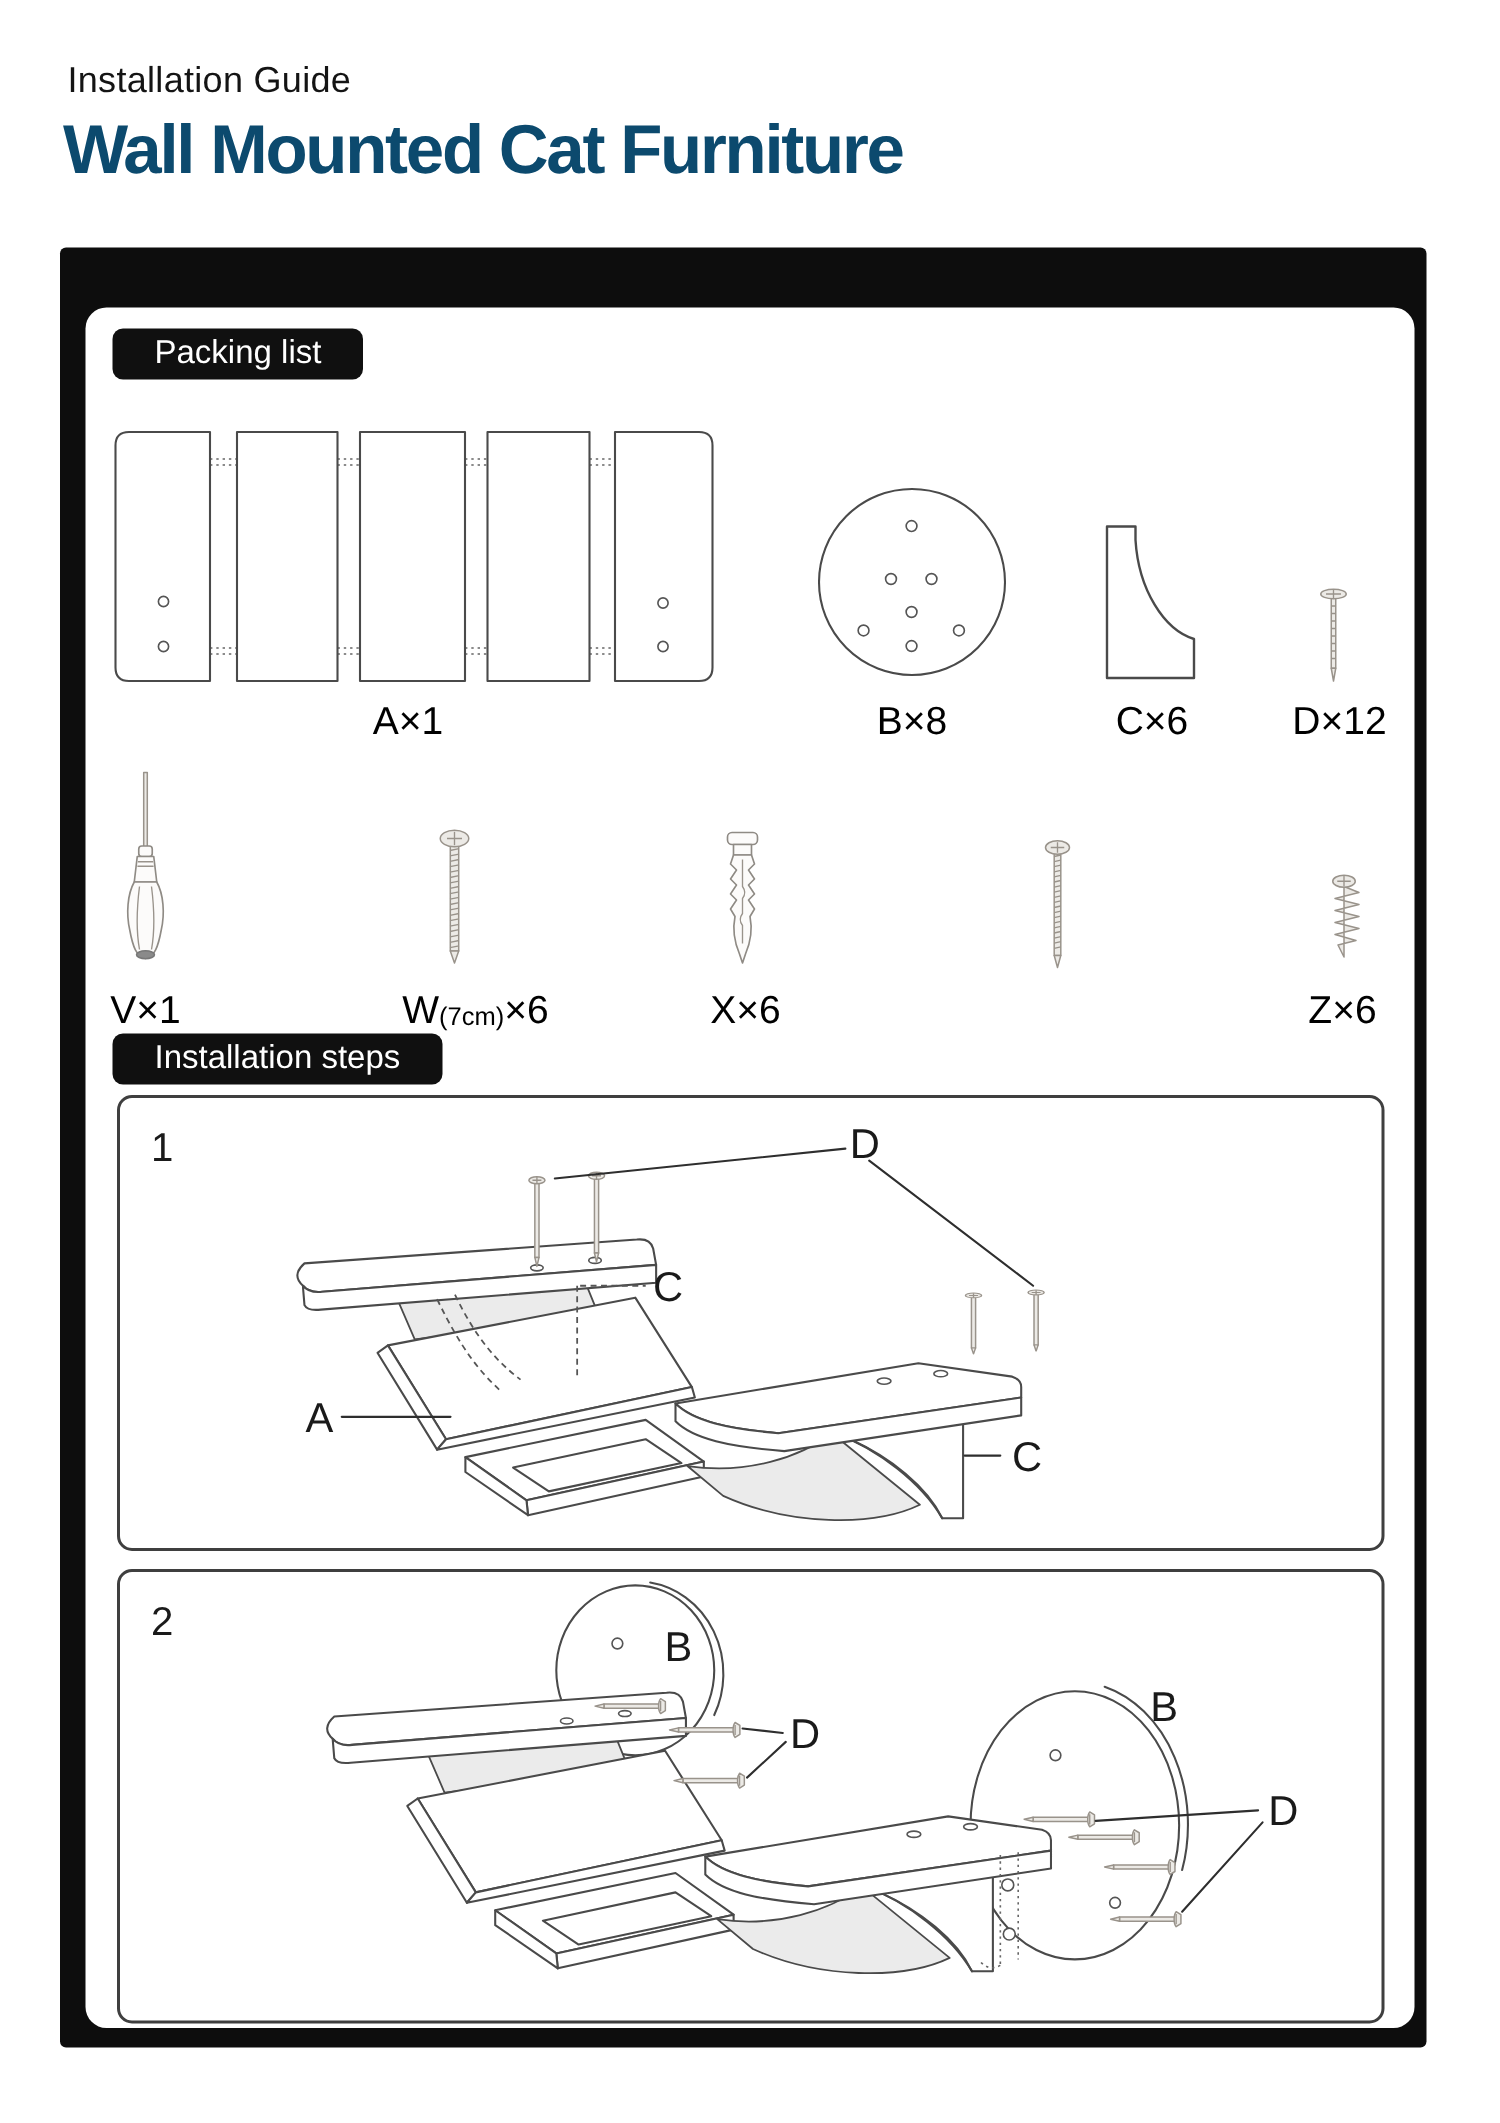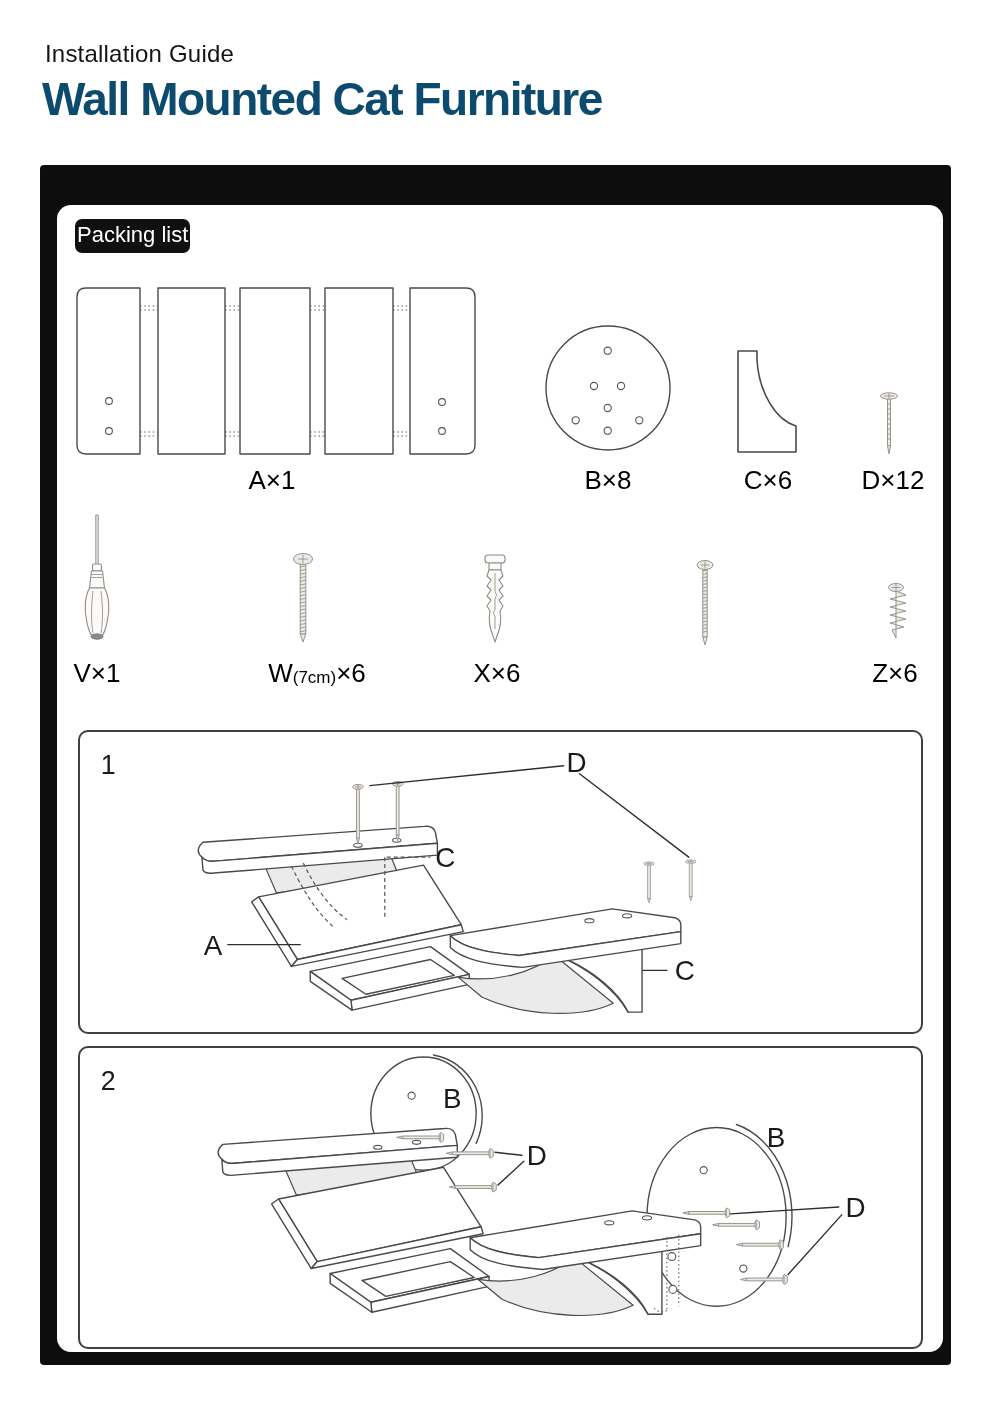--- a/index.html
+++ b/index.html
@@ -3,21 +3,21 @@
 <meta charset="utf-8">
 <style>
   html,body{margin:0;padding:0;background:#fff;}
   body{width:1000px;height:1415px;position:relative;font-family:"Liberation Sans",sans-serif;color:#1a1a1a;overflow:hidden;}
   .abs{position:absolute;}
   .eyebrow{left:45px;top:40px;font-size:24px;letter-spacing:.2px;color:#141414;}
   .doc-title{left:42px;top:72px;font-size:46px;font-weight:700;letter-spacing:-1.5px;color:#0c4a6e;}
   .panel{left:40px;top:165px;width:911px;height:1200px;background:#0d0d0d;border-radius:4px;}
   .panel-header{left:15px;top:5px;font-size:26px;font-weight:700;color:#fff;letter-spacing:.2px;}
   .panel-inner{left:17px;top:40px;width:886px;height:1147px;background:#fff;border-radius:14px;}
-  .chip{background:#101010;color:#fff;font-size:22px;line-height:1;padding:5px 2px 7px;border-radius:7px;display:inline-block;}
+  .chip{background:#101010;color:#fff;font-size:22px;line-height:1;padding:5px 28px 7px;border-radius:7px;display:inline-block;}
   .chip-packing{left:18px;top:14px;}
   .chip-steps{left:18px;top:484px;}
   .part-label,.hw-label{font-size:26px;text-align:center;color:#000000;white-space:nowrap;}
   .part-label{top:260px;}
   .hw-label{top:438px;margin-top:15px;}
   .hw-size{font-size:17px;position:relative;top:1px;}
   .step-box{border:2px solid #3f3f3f;border-radius:10px;background:#fff;}
   .step1{left:21px;top:525px;width:841px;height:300px;}
   .step2{left:21px;top:841px;width:841px;height:299px;}
   svg{display:block;}
@@ -163,20 +163,21 @@
       <path class="scr" d="M16,9 L26,13 L10,17 L26,21 L10,25 L26,29 L10,33 L26,37 L10,41 L24,45 L12,48 L16,56 Z"></path>
       <ellipse class="scr" cx="16" cy="5.5" rx="7.5" ry="4"></ellipse>
       <path class="thr" d="M11.5,5.5 H20.5 M16,2 V9"></path>
     </svg>
 
     <div class="abs hw-label" style="left:0px;width:80px"><span>V</span><span class="hw-size"></span><span>×1</span></div>
     <div class="abs hw-label" style="left:160px;width:200px"><span>W</span><span class="hw-size">(7cm)</span><span>×6</span></div>
     <div class="abs hw-label" style="left:360px;width:160px"><span>X</span><span class="hw-size"></span><span>×6</span></div>
     <div class="abs hw-label" style="left:758px;width:160px"><span>Z</span><span class="hw-size"></span><span>×6</span></div>
 
+    <div class="abs chip chip-steps">Installation steps</div>
 
     <div class="abs step-box step1">
       <svg width="841" height="300" viewBox="0 0 845 302">
         <text class="stepnum" x="20" y="42">1</text>
         <use href="#assembly"></use>
         <path class="dash" d="M224,132 C238,161 252,177 268,189"></path>
         <path class="dash" d="M212,135 C228,168 240,183 254,196"></path>
         <path class="dash" d="M306,126 V186"></path>
         <path class="dash" d="M308,126 H352"></path>
         <use href="#vscrew" transform="translate(279,53)"></use>

